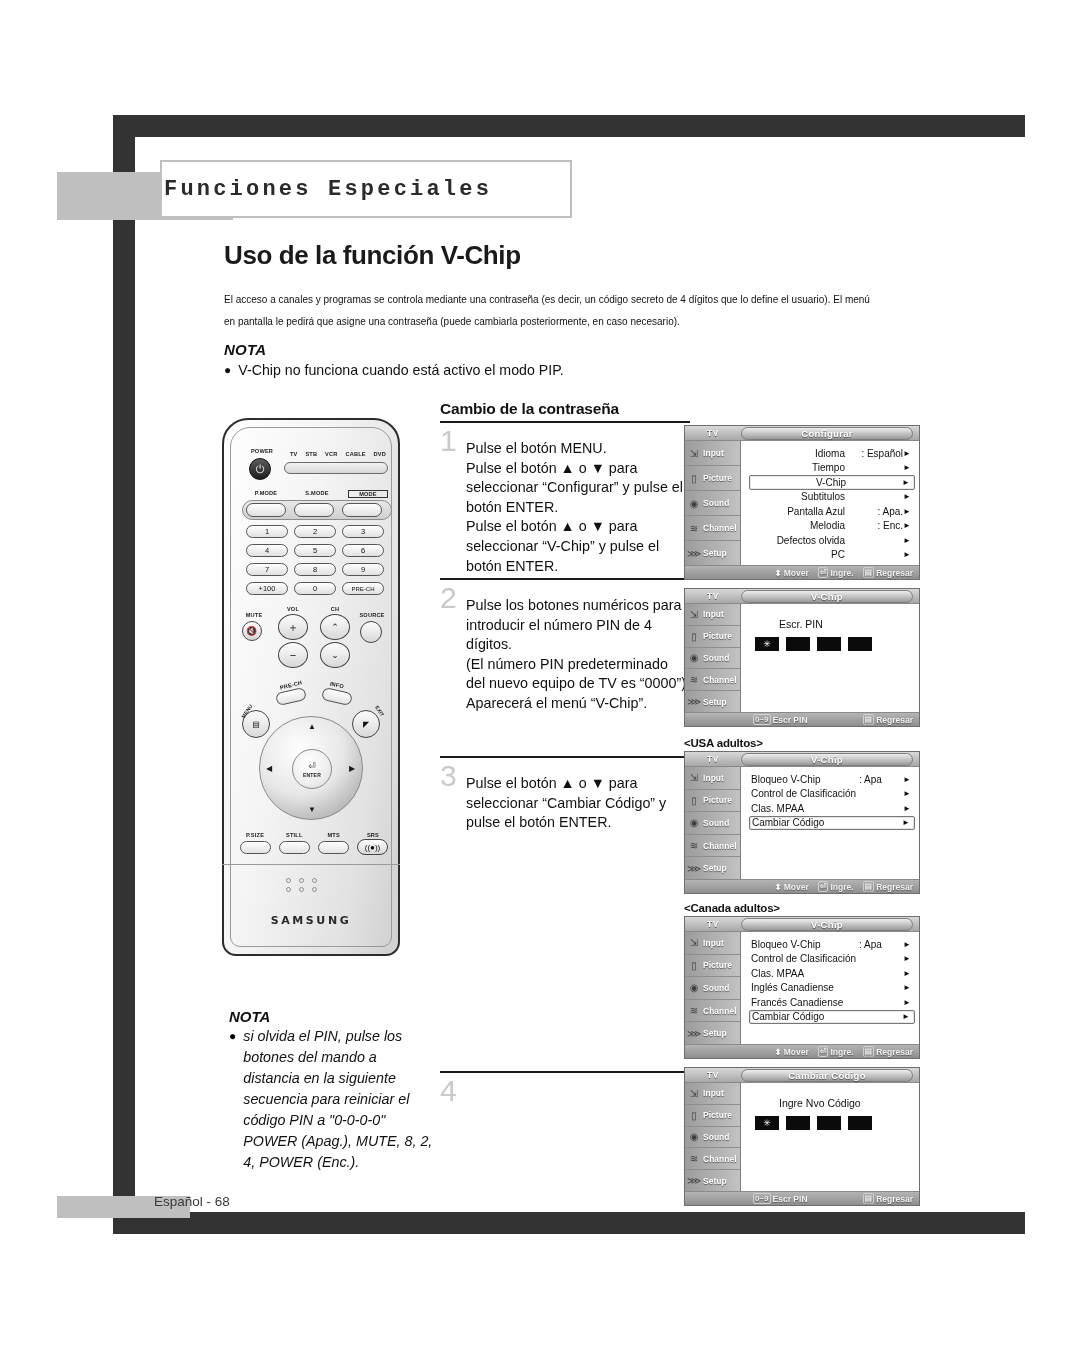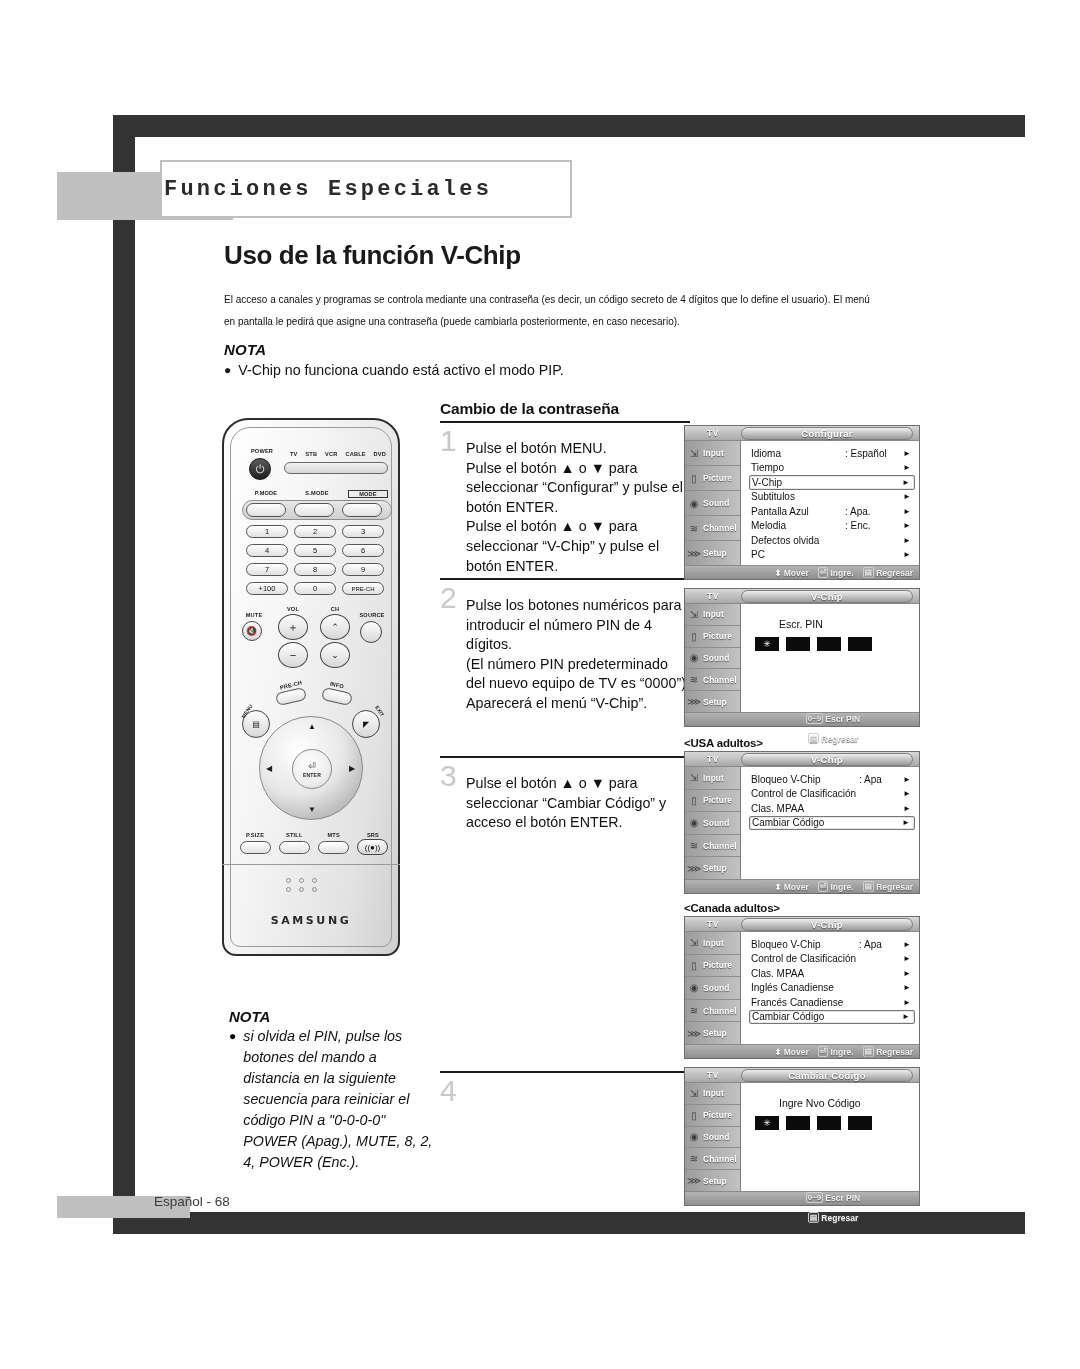--- a/index.html
+++ b/index.html
@@ -162,21 +162,21 @@
     border-top:1px solid #8a8a8a;
   }
   .osd-footbar .fb {
     font-size:8.5px; color:#f2f2f2; text-shadow:0 1px 1px #5a5a5a;
     display:flex; align-items:center; gap:2px; font-weight:bold;
   }
   .osd-footbar .key {
     display:inline-block; font-size:8px; color:#ececec;
     border:1px solid #cfcfcf; border-radius:2px; padding:0 1px; line-height:9px;
   }
-  .osd-footbar.left { justify-content:space-between; padding-left:68px;flex-direction:column; }
+  .osd-footbar.left { justify-content:space-between; padding-left:68px; }
 
   
   .pin-screen { padding:14px 0 0 14px; }
   .pin-label { font-size:10.5px; color:#111; margin-bottom:7px;margin-left:24px; }
   .pin-boxes { display:flex; gap:7px; }
   .pin-box {
     width:24px; height:14px; background:#0b0b0b;
     display:flex; align-items:center; justify-content:center;
   }
   .pin-box .star { color:#ffffff; font-size:9px; line-height:9px; }
@@ -390,21 +390,21 @@
 
   <div class="step" style="height:178px;">
     <div class="step-num">2</div>
     <div class="step-text" style="white-space:pre-line;">Pulse los botones numéricos para introducir el número PIN de 4 dígitos.
 (El número PIN predeterminado del nuevo equipo de TV es “0000”)
 Aparecerá el menú “V-Chip”.</div>
   </div>
 
   <div class="step" style="height:163px;">
     <div class="step-num">3</div>
-    <div class="step-text" style="white-space:pre-line;">Pulse el botón ▲ o ▼ para seleccionar “Cambiar Código” y acceso el botón ENTER.</div>
+    <div class="step-text" style="white-space:pre-line;">Pulse el botón ▲ o ▼ para seleccionar “Cambiar Código” y pulse el botón ENTER.</div>
   </div>
 
   <div class="step" style="height:170px;margin-top:152px;">
     <div class="step-num">4</div>
   </div>
 </div>
 
 <div class="nota2">
   <div class="nl">NOTA</div>
   <div class="row">
@@ -441,21 +441,21 @@
           </div>
           <div class="osd-side-item">
             <span class="ic">≋</span>
             <span class="lb">Channel</span>
           </div>
           <div class="osd-side-item">
             <span class="ic">⋙</span>
             <span class="lb">Setup</span>
           </div>
         </div>
-        <div class="osd-main" style="min-height:124px;">
+        <div class="osd-main" style="min-height:124px;text-align:right;">
           <div class="osd-row">
             <span class="lbl">Idioma</span>
             <span class="val">: Español</span>
             <span class="arw">►</span>
           </div>
           <div class="osd-row">
             <span class="lbl">Tiempo</span>
             <span class="val"></span>
             <span class="arw">►</span>
           </div>

